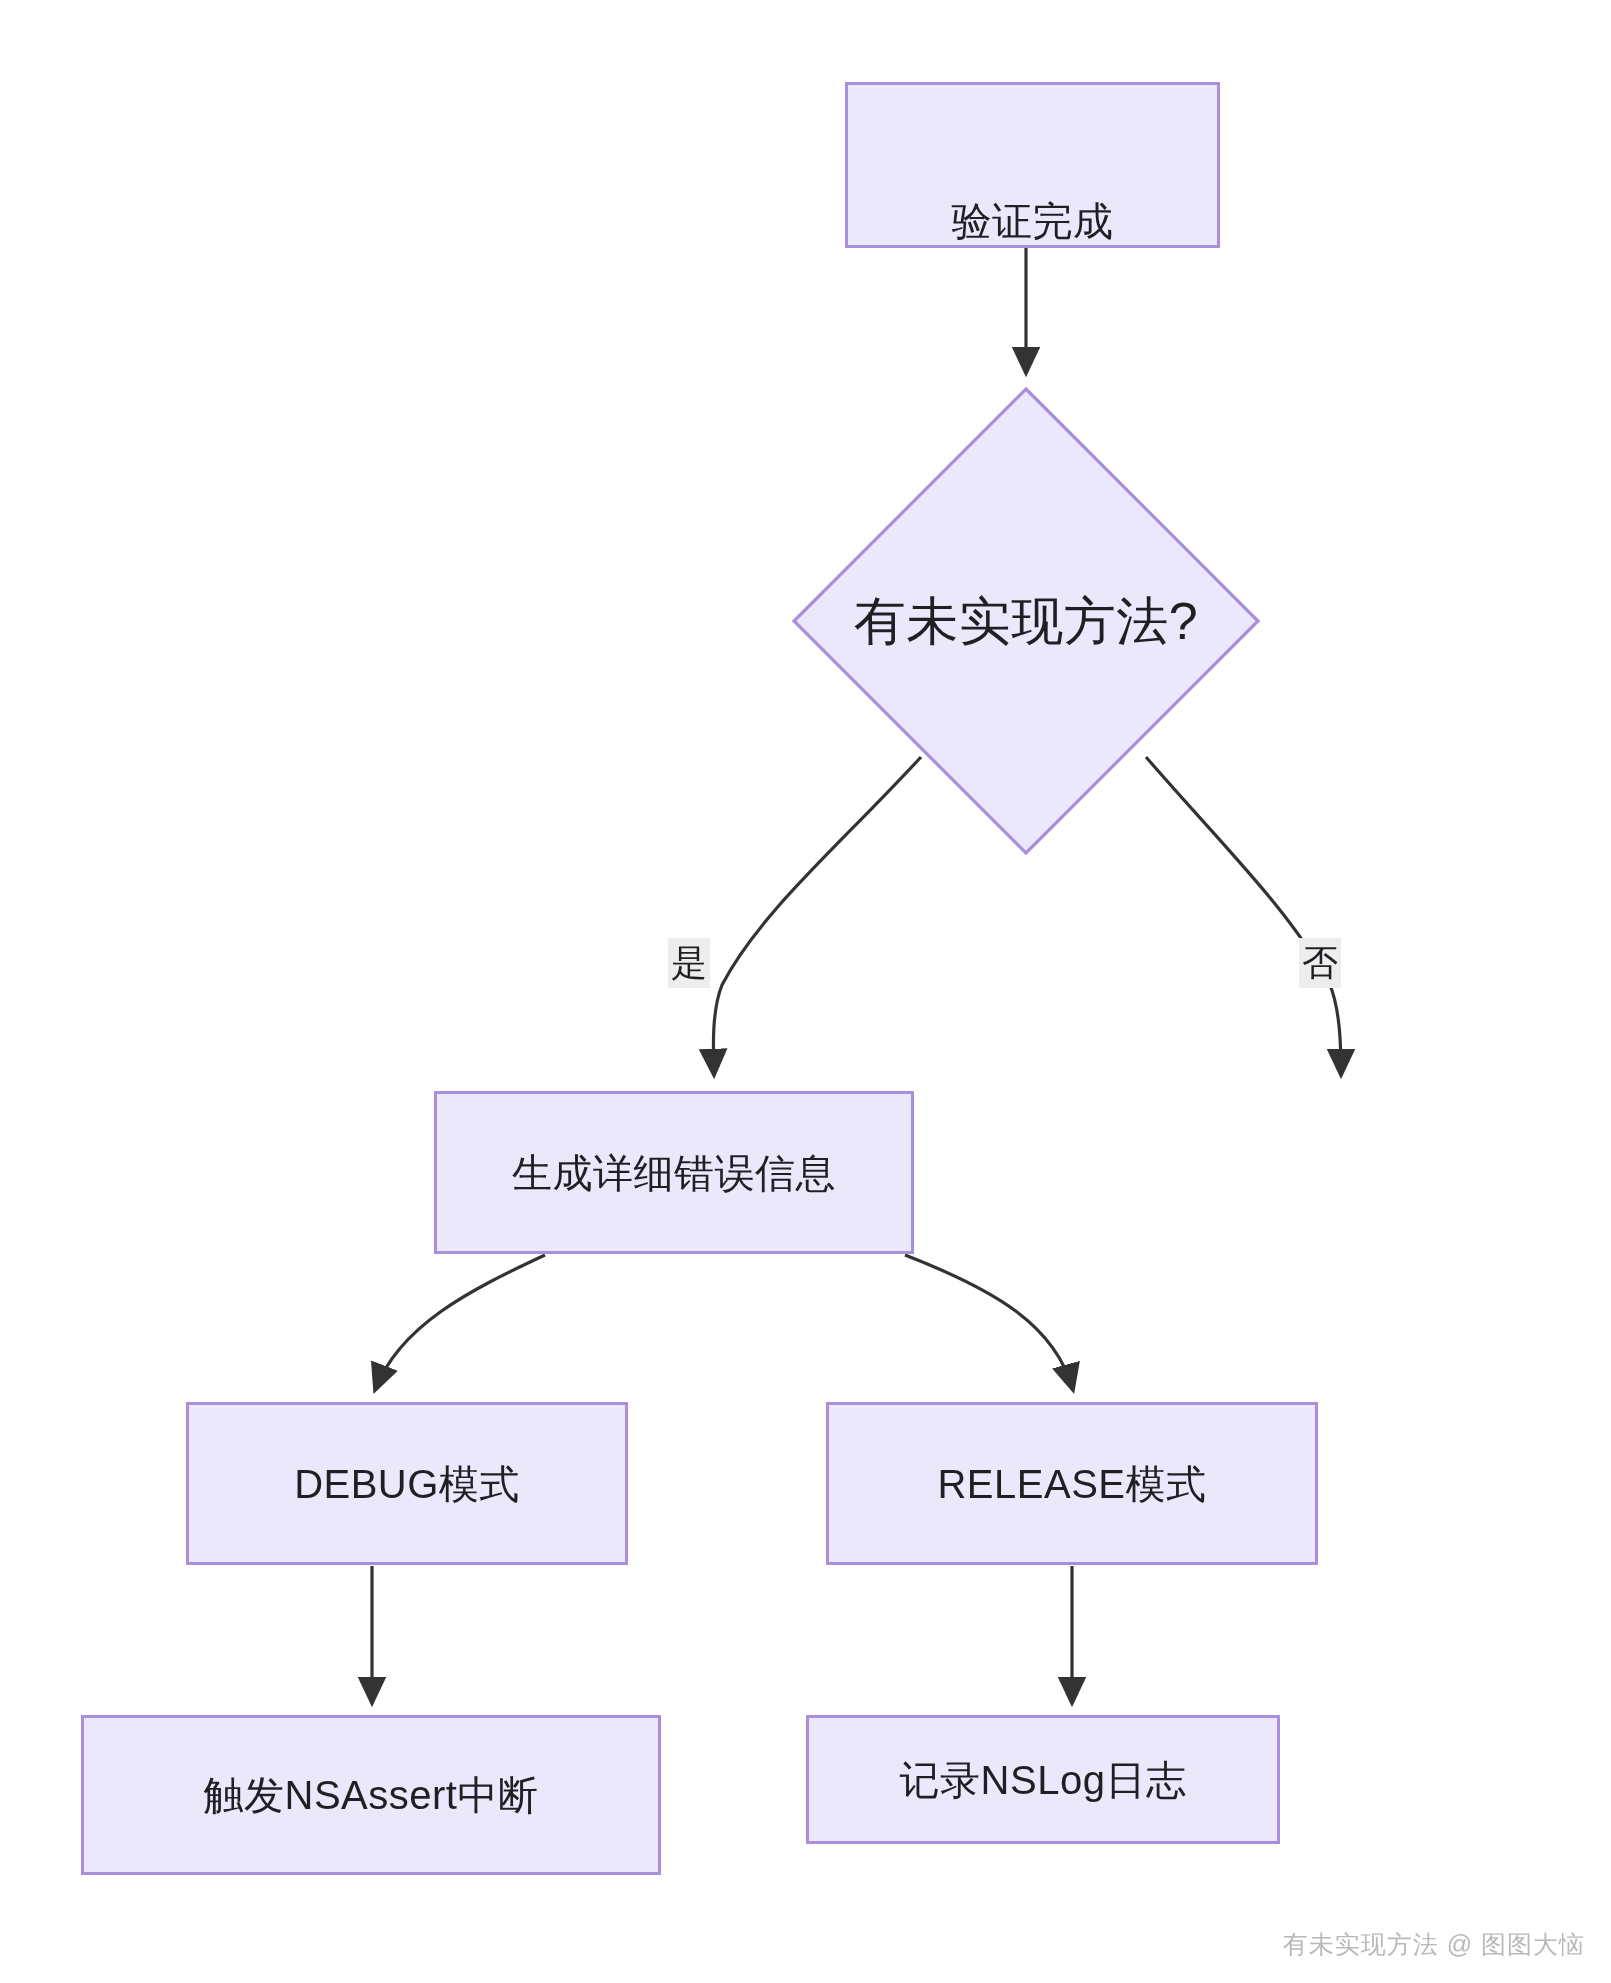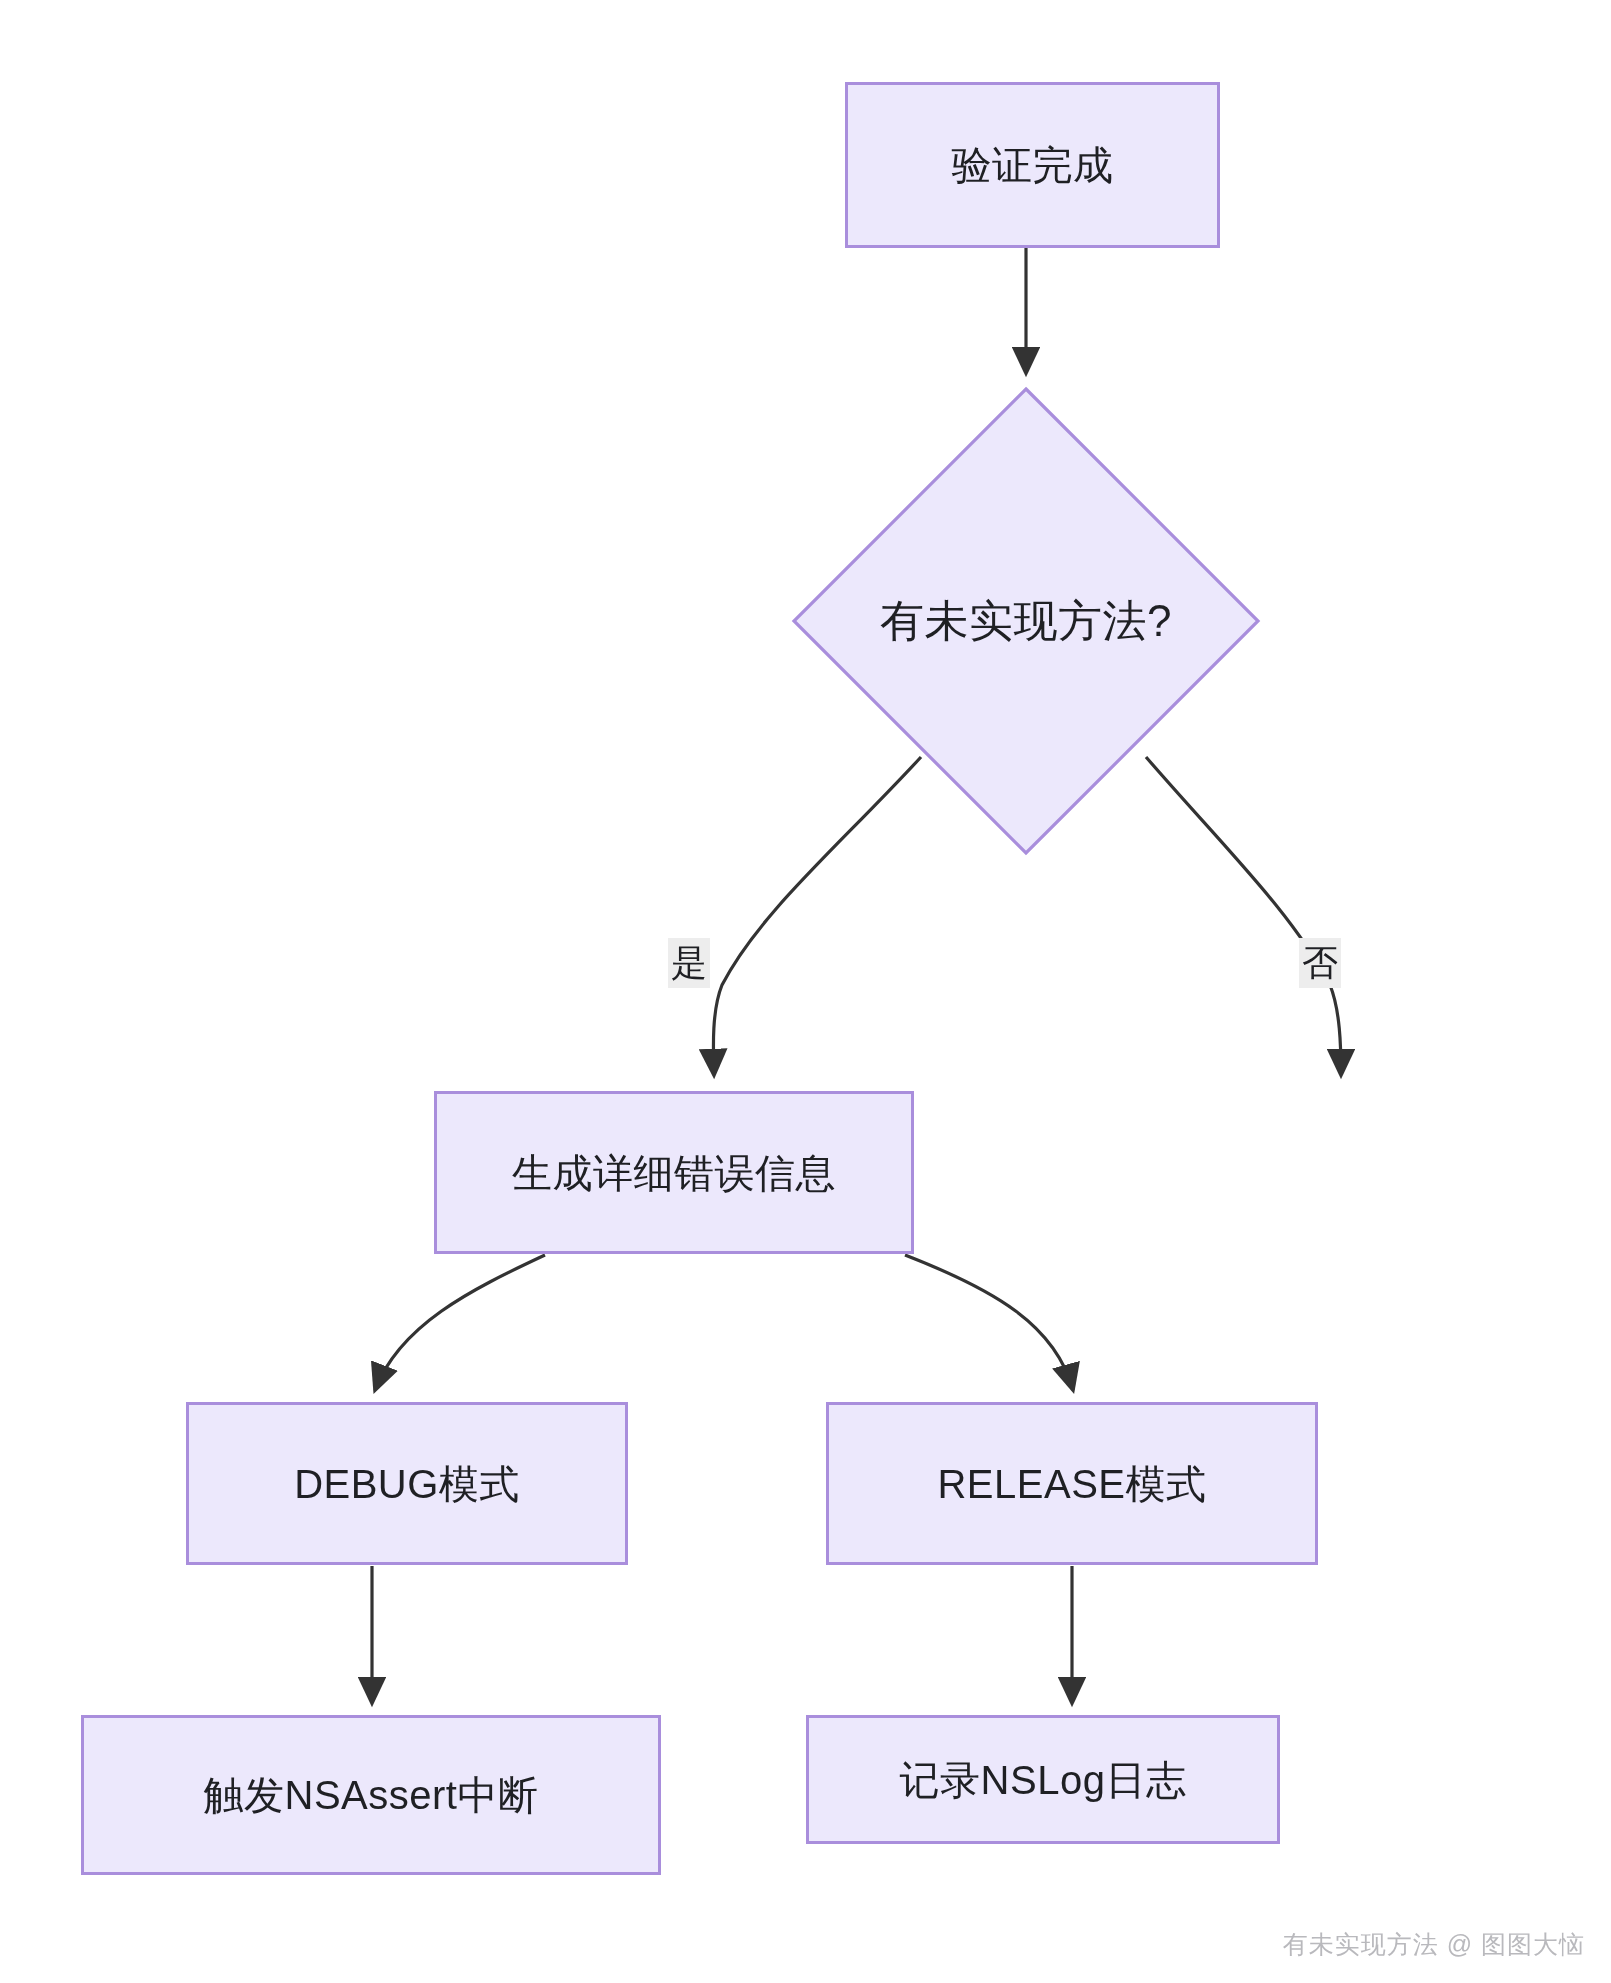--- a/index.html
+++ b/index.html
@@ -51,21 +51,21 @@
   .diamond-shape {
     position: absolute;
     left: 0;
     top: 0;
     width: 100%;
     height: 100%;
   }
   .diamond-text {
     position: relative;
     z-index: 2;
-    font-size: 44px;
+    font-size: 52px;
     color: #1f2024;
     white-space: nowrap;
   }
   .edge-label {
     position: absolute;
     background: #ededed;
     color: #1f2024;
     font-size: 36px;
     line-height: 1.15;
     padding: 4px 3px 5px 3px;
@@ -102,21 +102,21 @@
 
     <path d="M 545 1255 C 470 1290, 400 1325, 375 1390" fill="none" stroke="#333333" stroke-width="3.2" marker-end="url(#arrowhead)"></path>
 
     <path d="M 905 1255 C 995 1290, 1055 1325, 1073 1390" fill="none" stroke="#333333" stroke-width="3.2" marker-end="url(#arrowhead)"></path>
 
     <path d="M 372 1566 L 372 1703" fill="none" stroke="#333333" stroke-width="3.2" marker-end="url(#arrowhead)"></path>
 
     <path d="M 1072 1566 L 1072 1703" fill="none" stroke="#333333" stroke-width="3.2" marker-end="url(#arrowhead)"></path>
   </svg>
 
-  <div class="node" style="left:845px; top:82px; width:375px; height:166px;">
+  <div class="node" style="left:845px; top:82px; width:375px; height:166px;align-items:flex-end;">
     <span class="node-label">验证完成</span>
   </div>
 
   <div class="node diamond" style="left:791px; top:386px; width:470px; height:470px;">
     <svg class="diamond-shape" viewBox="0 0 470 470" xmlns="http://www.w3.org/2000/svg">
       <polygon points="235,3 467,235 235,467 3,235" fill="#ECE8FC" stroke="#A98EDC" stroke-width="3.2"></polygon>
     </svg>
     <span class="diamond-text">有未实现方法?</span>
   </div>
 

